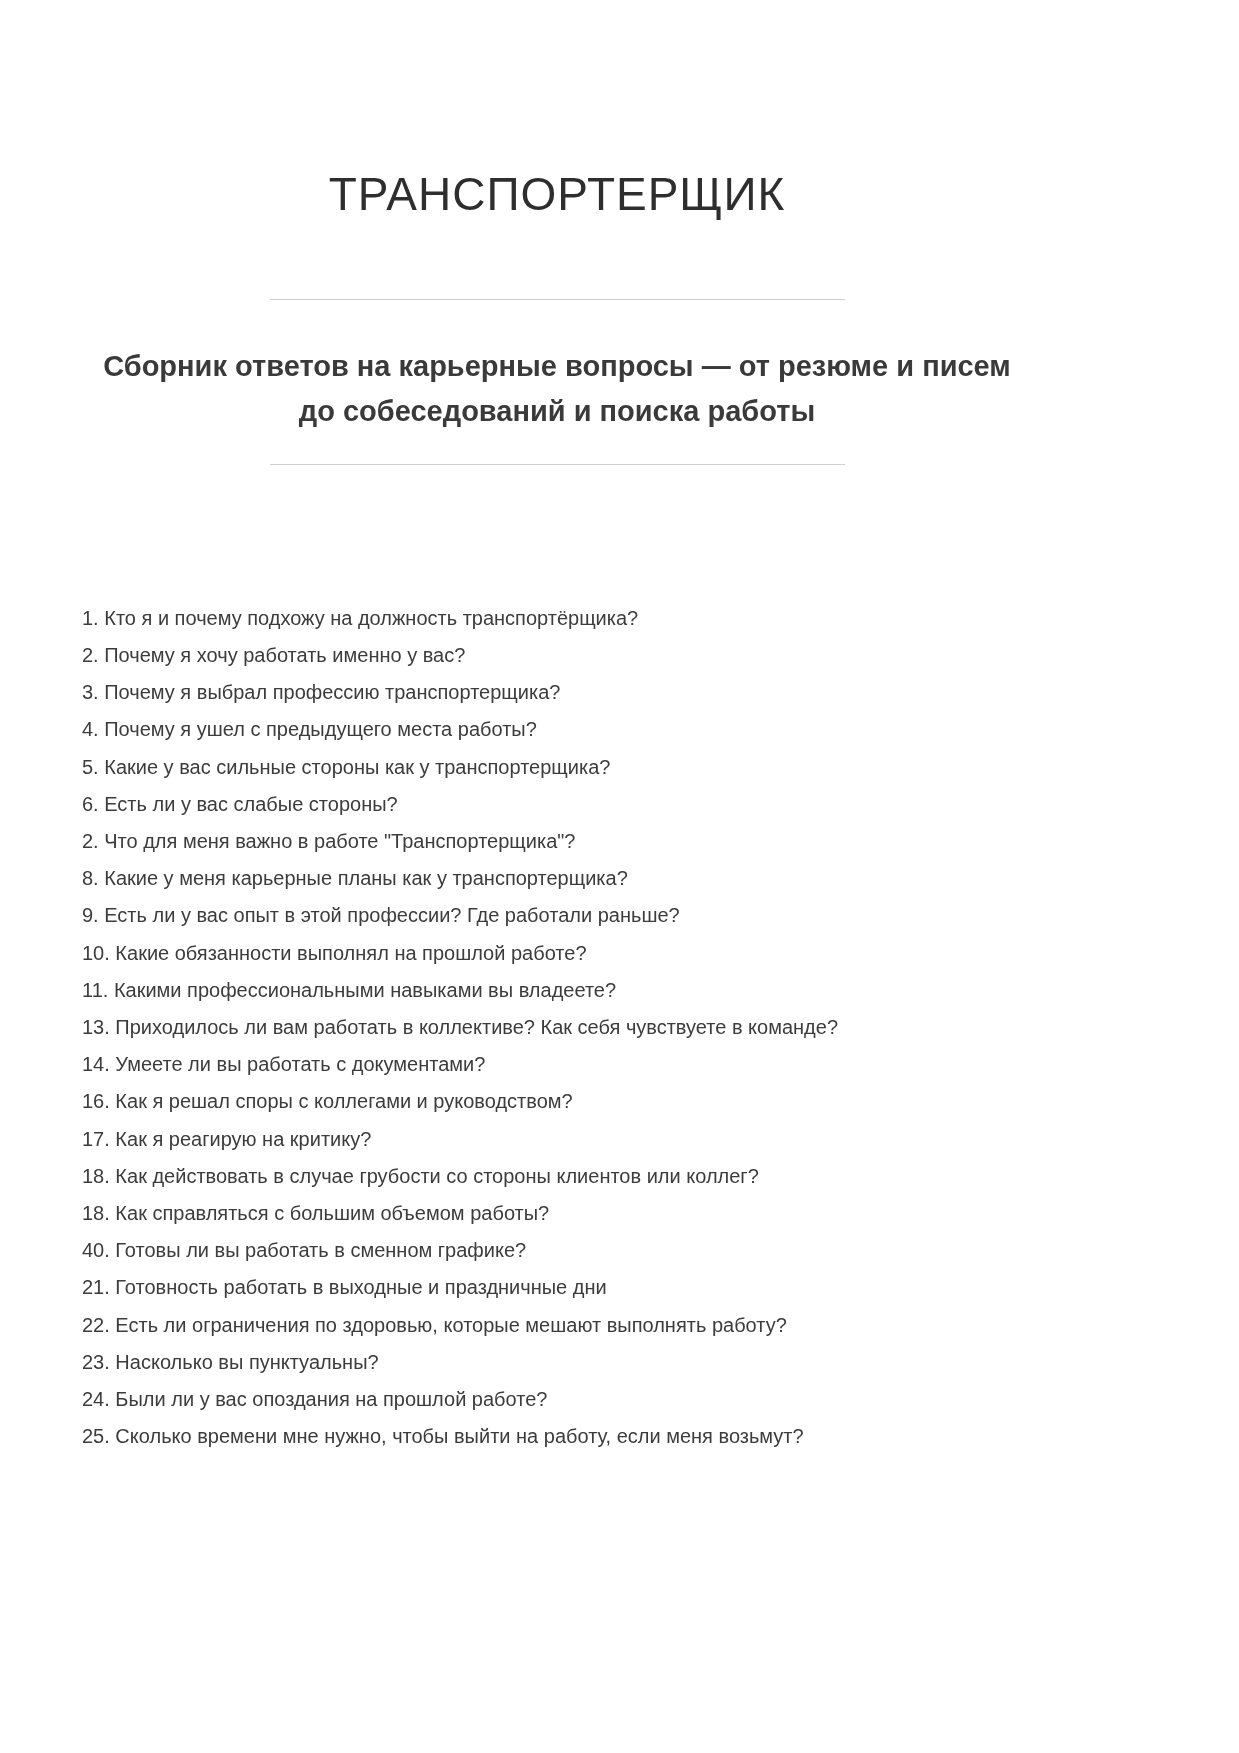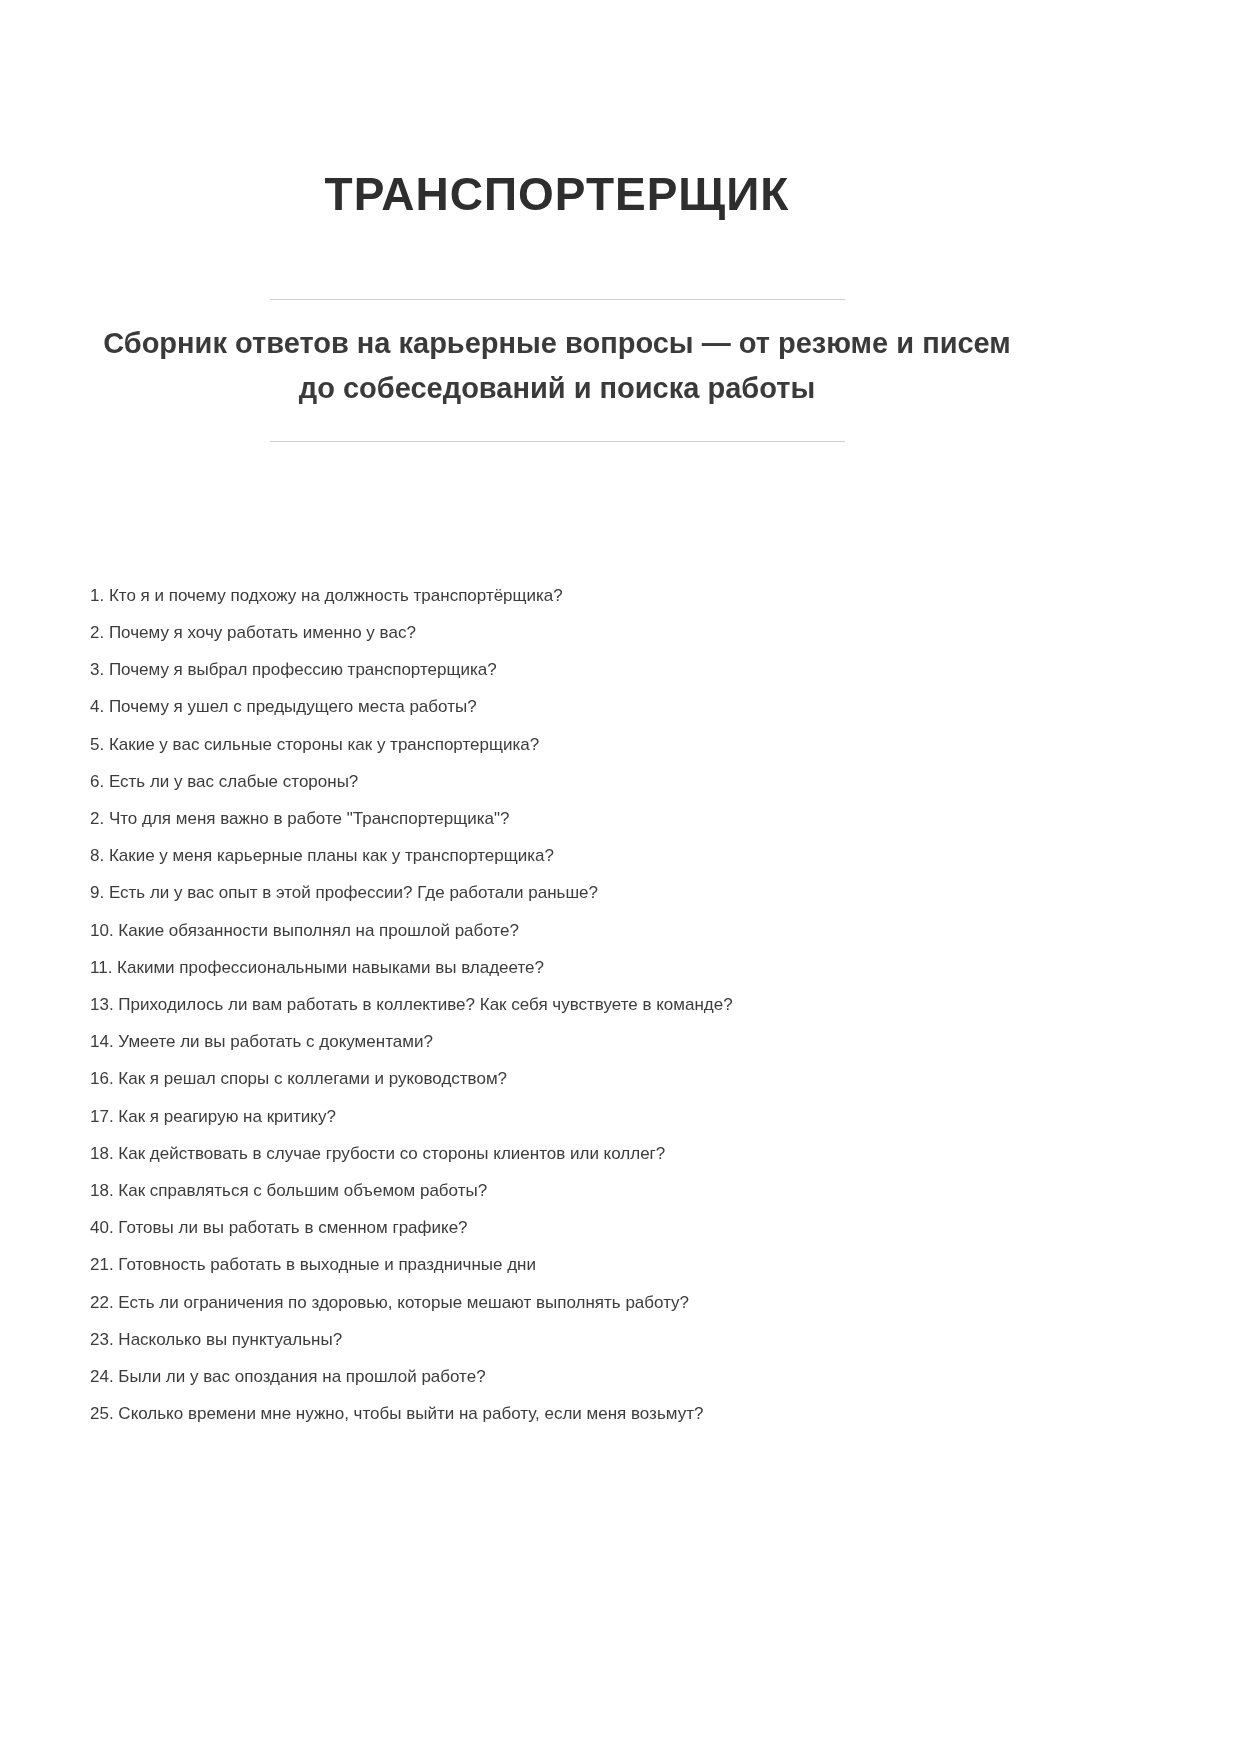--- a/index.html
+++ b/index.html
@@ -24,48 +24,48 @@
     position: absolute;
     left: 78px;
     top: 0;
     width: 958px;
   }
   .title {
     margin: 0;
     padding-top: 168px;
     text-align: center;
     font-size: 46px;
-    font-weight: 700;
+    font-weight: 400;
     letter-spacing: 1px;
     color: #2e2e2e;
     line-height: 1.15;
   }
   .divider {
     border: none;
     border-top: 1px solid #cfcfcf;
     width: 575px;
     margin: 0 auto;
     height: 0;
   }
   .divider-top { margin-top: 78px; }
   .divider-bottom { margin-top: 30px; }
   .subtitle {
-    margin: 21px auto 0 auto;
+    margin: 44px auto 0 auto;
     max-width: 930px;
     text-align: center;
     font-size: 29px;
     font-weight: 600;
     color: #3a3a3a;
     line-height: 1.55;
   }
   .questions {
-    margin: 135px 0 0 12px;
+    margin: 135px 0 0 4px;
     padding: 0;
     list-style: none;
-    font-size: 17px;
+    font-size: 20px;
     color: #3c3c3c;
   }
   .questions .q-item {
     line-height: 37.2px;
     white-space: nowrap;
   }
 </style>
 </head>
 <body>
 

